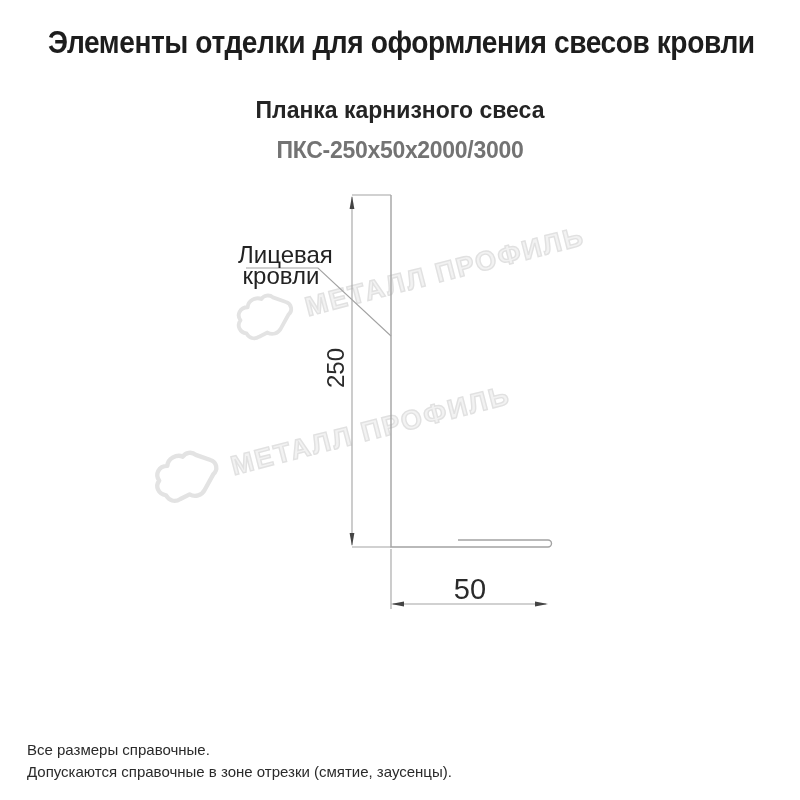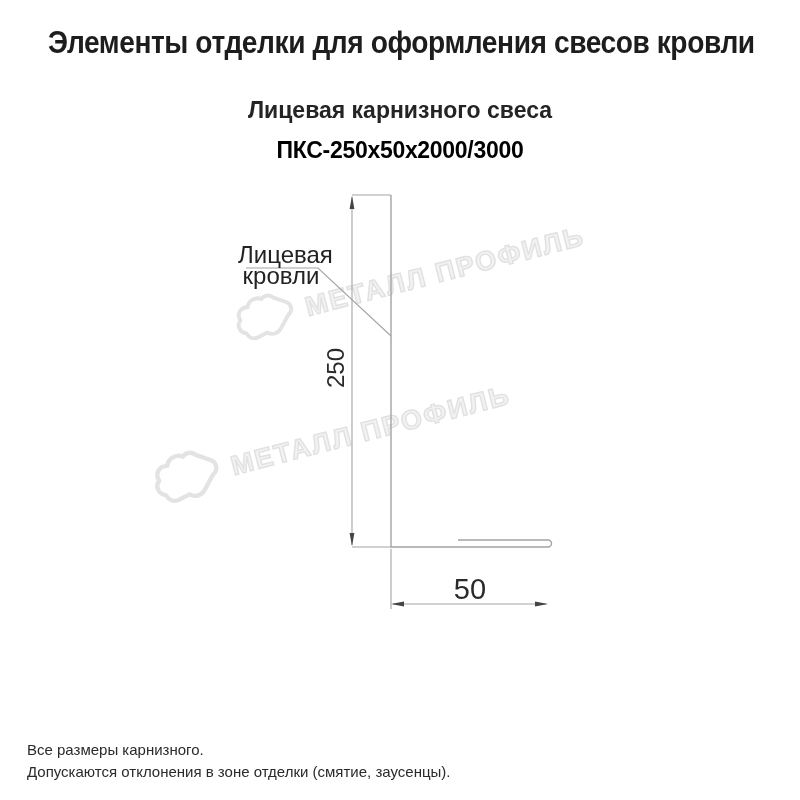--- a/index.html
+++ b/index.html
@@ -15,21 +15,21 @@
     font-size:32px;font-weight:bold;letter-spacing:-0.5px;
     transform:scaleX(0.88);transform-origin:50% 50%;
     color:#1d1d1d;white-space:nowrap;
   }
   .subtitle{
     left:0;top:97px;width:800px;text-align:center;
     font-size:23px;font-weight:bold;color:#242424;white-space:nowrap;
   }
   .prodcode{
     left:0;top:137px;width:800px;text-align:center;
-    font-size:23px;font-weight:bold;letter-spacing:-0.3px;color:#000000;white-space:nowrap;
+    font-size:23px;font-weight:bold;letter-spacing:-0.3px;color:#737373;white-space:nowrap;
   }
   
   .watermark{
     display:flex;align-items:center;gap:10px;
     transform-origin:left center;pointer-events:none;
   }
   .wm-text{
     font-size:27px;font-weight:bold;letter-spacing:2px;white-space:nowrap;
     color:#f2f2f2;
     -webkit-text-stroke:1.4px #e1e1e1;
@@ -54,21 +54,21 @@
   }
   
   .notes{
     left:27px;top:739px;font-size:15px;line-height:22px;color:#2a2a2a;
   }
 </style>
 </head>
 <body>
 
 <div class="abs title">Элементы отделки для оформления свесов кровли</div>
-<div class="abs subtitle">Лицевая карнизного свеса</div>
+<div class="abs subtitle">Планка карнизного свеса</div>
 <div class="abs prodcode">ПКС-250х50х2000/3000</div>
 
 <div class="abs watermark wm1">
   <svg class="wm-logo" width="64" height="52" viewBox="0 0 100 80">
     <path d="M16,56 C6,52 4,40 12,34 C8,24 16,14 28,17 C31,7 45,4 52,10
              C57,5 66,6 70,12 L88,24 C96,29 95,40 87,44 L70,62
              C64,69 54,69 48,63 L34,66 C25,69 18,64 16,56 Z" fill="none" stroke="#e3e3e3" stroke-width="6" stroke-linejoin="round"></path>
   </svg>
   <span class="wm-text">МЕТАЛЛ ПРОФИЛЬ</span>
 </div>
@@ -103,15 +103,15 @@
 
 <div class="abs label-face">
   <div>Лицевая</div>
   <div>кровли</div>
 </div>
 
 <div class="abs dim-height">250</div>
 <div class="abs dim-width">50</div>
 
 <div class="abs notes">
-  <div>Все размеры карнизного.</div>
-  <div>Допускаются отклонения в зоне отделки (смятие, заусенцы).</div>
+  <div>Все размеры справочные.</div>
+  <div>Допускаются справочные в зоне отрезки (смятие, заусенцы).</div>
 </div>
 
 </body></html>

